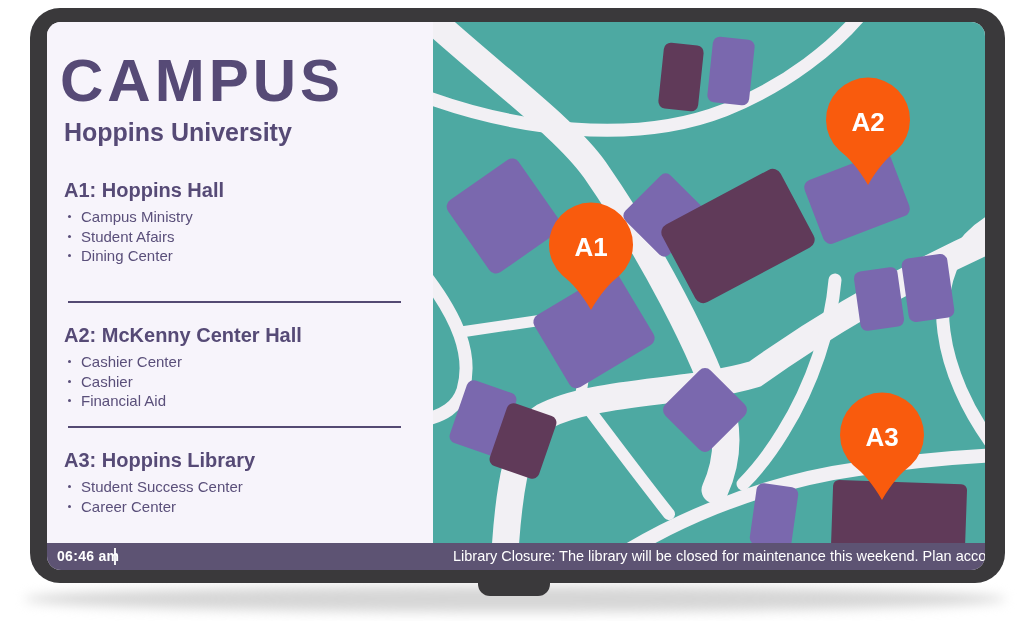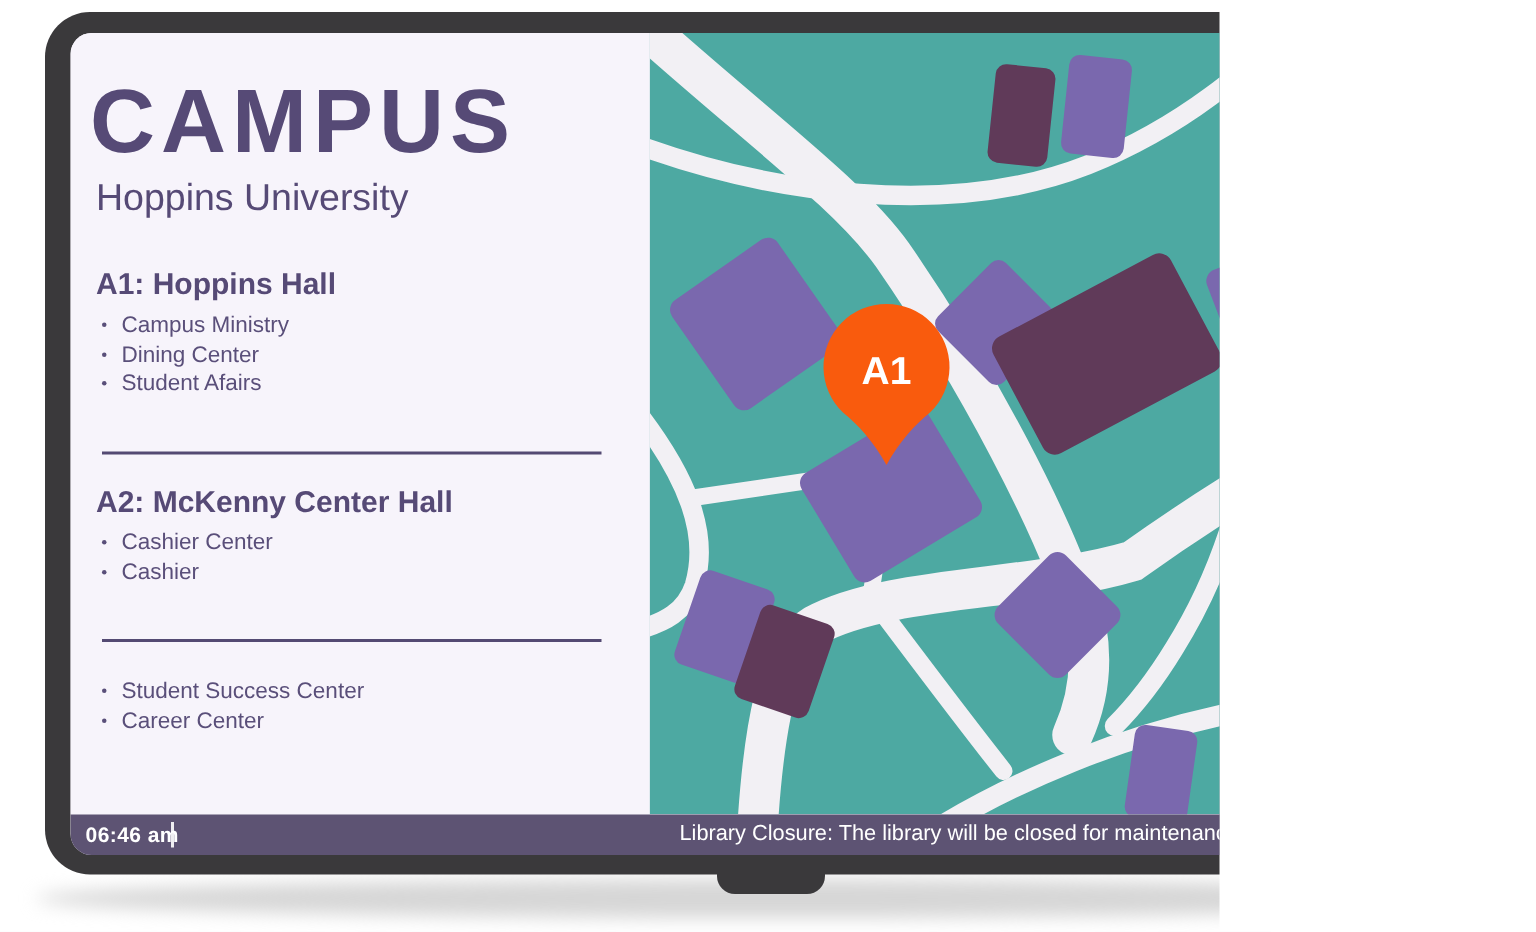--- a/index.html
+++ b/index.html
@@ -1,32 +1,32 @@
 <!DOCTYPE html>
 <html><head>
 <meta charset="utf-8">
 <style>
   html,body{margin:0;padding:0;background:#ffffff;}
-  .stage{position:relative;width:813px;height:621px;overflow:hidden;
+  .stage{position:relative;width:1024px;height:621px;overflow:hidden;
          font-family:"Liberation Sans",sans-serif;}
   
   .ground-shadow{position:absolute;left:24px;top:586px;width:982px;height:26px;
          background:#d6d6d6;border-radius:50%;filter:blur(6px);}
   
   .device{position:absolute;left:30px;top:8px;width:975px;height:575px;
          background:#3A393B;border-radius:30px;}
   .notch{position:absolute;left:448px;top:572px;width:72px;height:16px;
          background:#3A393B;border-radius:0 0 12px 12px;}
   .screen{position:absolute;left:17px;top:14px;width:938px;height:548px;
          border-radius:14px;overflow:hidden;background:#F7F4FB;}
   
   .panel{position:absolute;left:0;top:0;width:386px;height:521px;background:#F7F4FB;color:#564A76;}
   .title{position:absolute;left:13px;top:28px;font-size:60px;line-height:62px;
          font-weight:bold;letter-spacing:4px;color:#564A76;}
-  .subtitle{position:absolute;left:17px;top:96px;font-size:25px;font-weight:normal;color:#564A76;}
+  .subtitle{position:absolute;left:17px;top:96px;font-size:25px;font-weight:bold;color:#564A76;}
   .section{position:absolute;left:17px;width:350px;}
   .sec-1{top:155px;} .sec-2{top:300px;} .sec-3{top:425px;}
   .sec-h{font-size:20px;font-weight:bold;line-height:26px;color:#564A76;}
   .sec-list{margin:4px 0 0 0;padding:0;list-style:none;}
   .sec-list li{display:flex;align-items:center;font-size:15px;line-height:19.5px;color:#5A4F7A;}
   .dot{display:inline-block;width:3px;height:3px;border-radius:50%;background:#5A4F7A;
        margin:0 10px 0 4px;flex:0 0 auto;}
   .divider{position:absolute;left:21px;width:333px;height:2px;background:#544A73;}
   .div-1{top:279px;} .div-2{top:404px;}
   
@@ -59,48 +59,53 @@
 
         <div class="section sec-1">
           <div class="sec-h">A1: Hoppins Hall</div>
           <ul class="sec-list">
             <li>
                 <span class="dot"></span>
                 <span>Campus Ministry</span>
               </li>
             <li>
                 <span class="dot"></span>
-                <span>Dining Center</span>
+                <span>Student Afairs</span>
               </li>
             <li>
                 <span class="dot"></span>
-                <span>Student Afairs</span>
+                <span>Dining Center</span>
               </li>
           </ul>
         </div>
 
         <div class="divider div-1"></div>
 
         <div class="section sec-2">
           <div class="sec-h">A2: McKenny Center Hall</div>
           <ul class="sec-list">
             <li>
                 <span class="dot"></span>
                 <span>Cashier Center</span>
               </li>
             <li>
                 <span class="dot"></span>
                 <span>Cashier</span>
               </li>
+            <li>
+                <span class="dot"></span>
+                <span>Financial Aid</span>
+              </li>
           </ul>
         </div>
 
         <div class="divider div-2"></div>
 
         <div class="section sec-3">
+          <div class="sec-h">A3: Hoppins Library</div>
           <ul class="sec-list">
             <li>
                 <span class="dot"></span>
                 <span>Student Success Center</span>
               </li>
             <li>
                 <span class="dot"></span>
                 <span>Career Center</span>
               </li>
           </ul>

